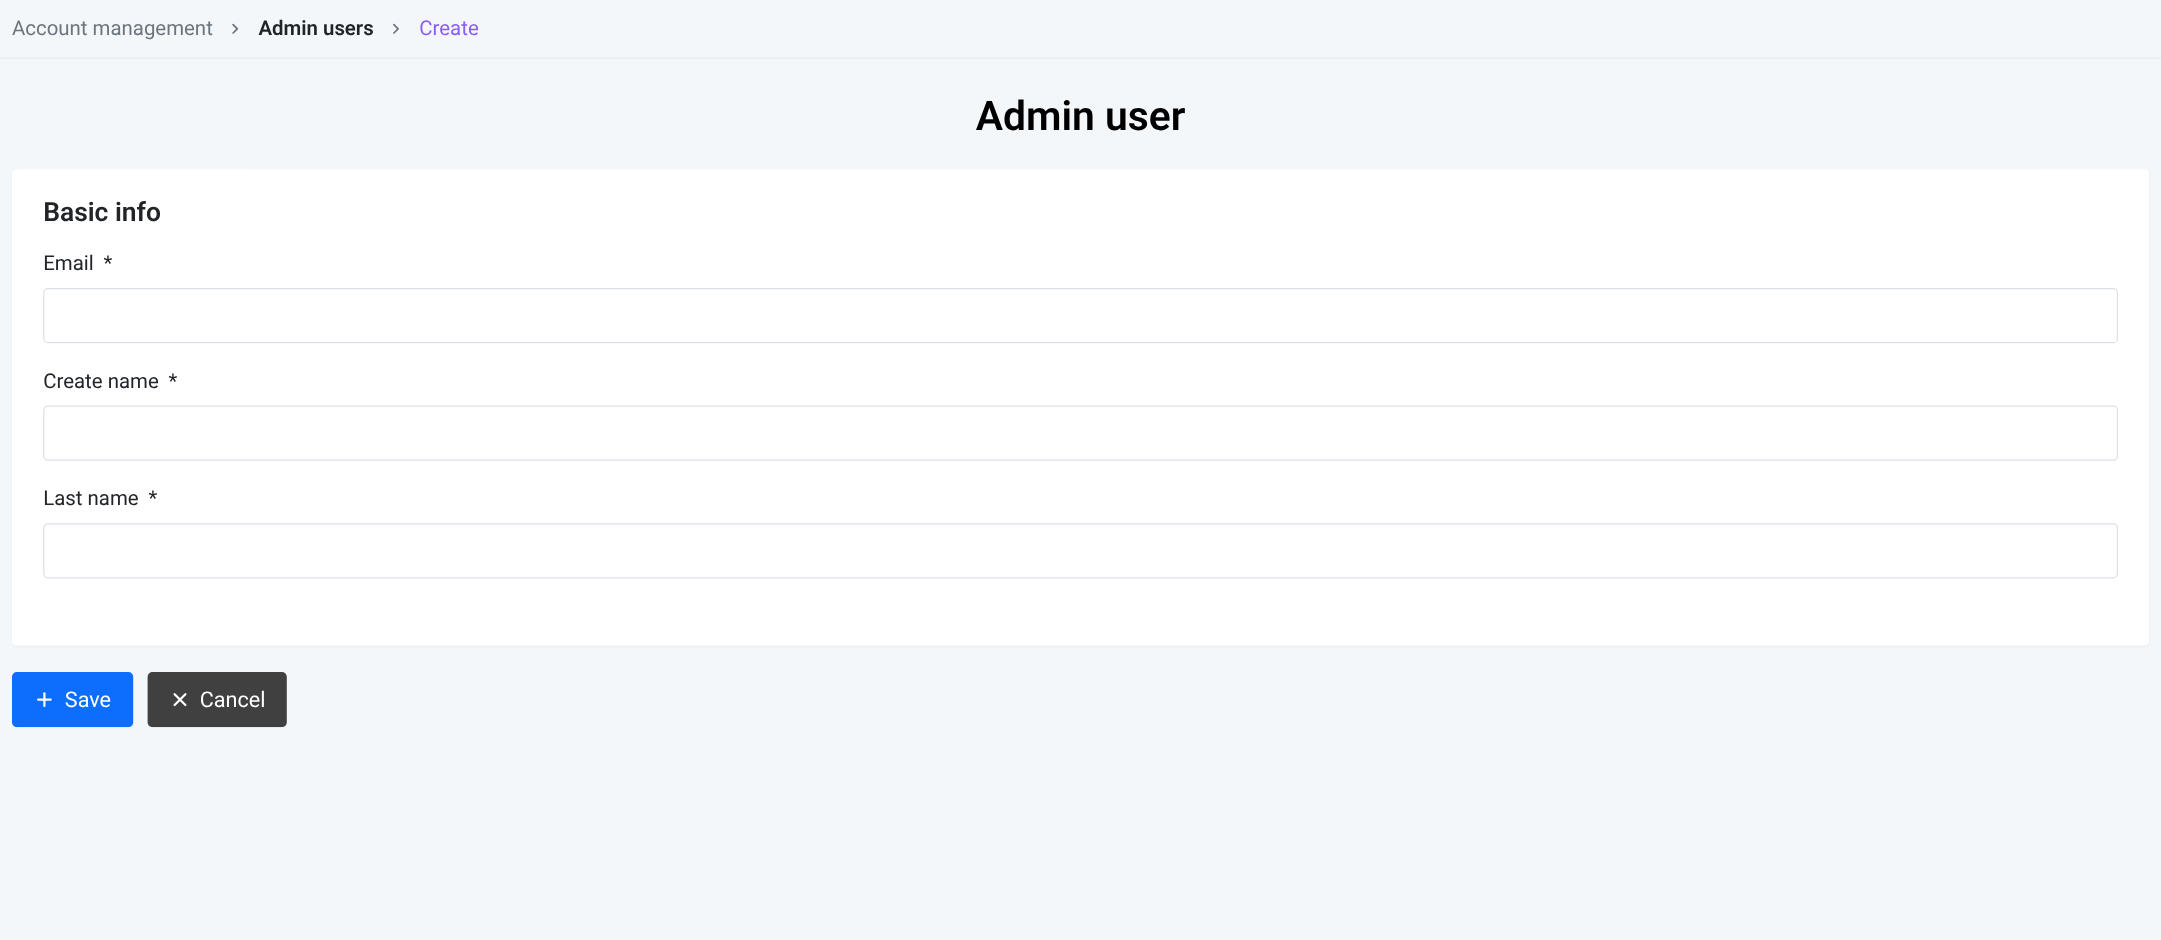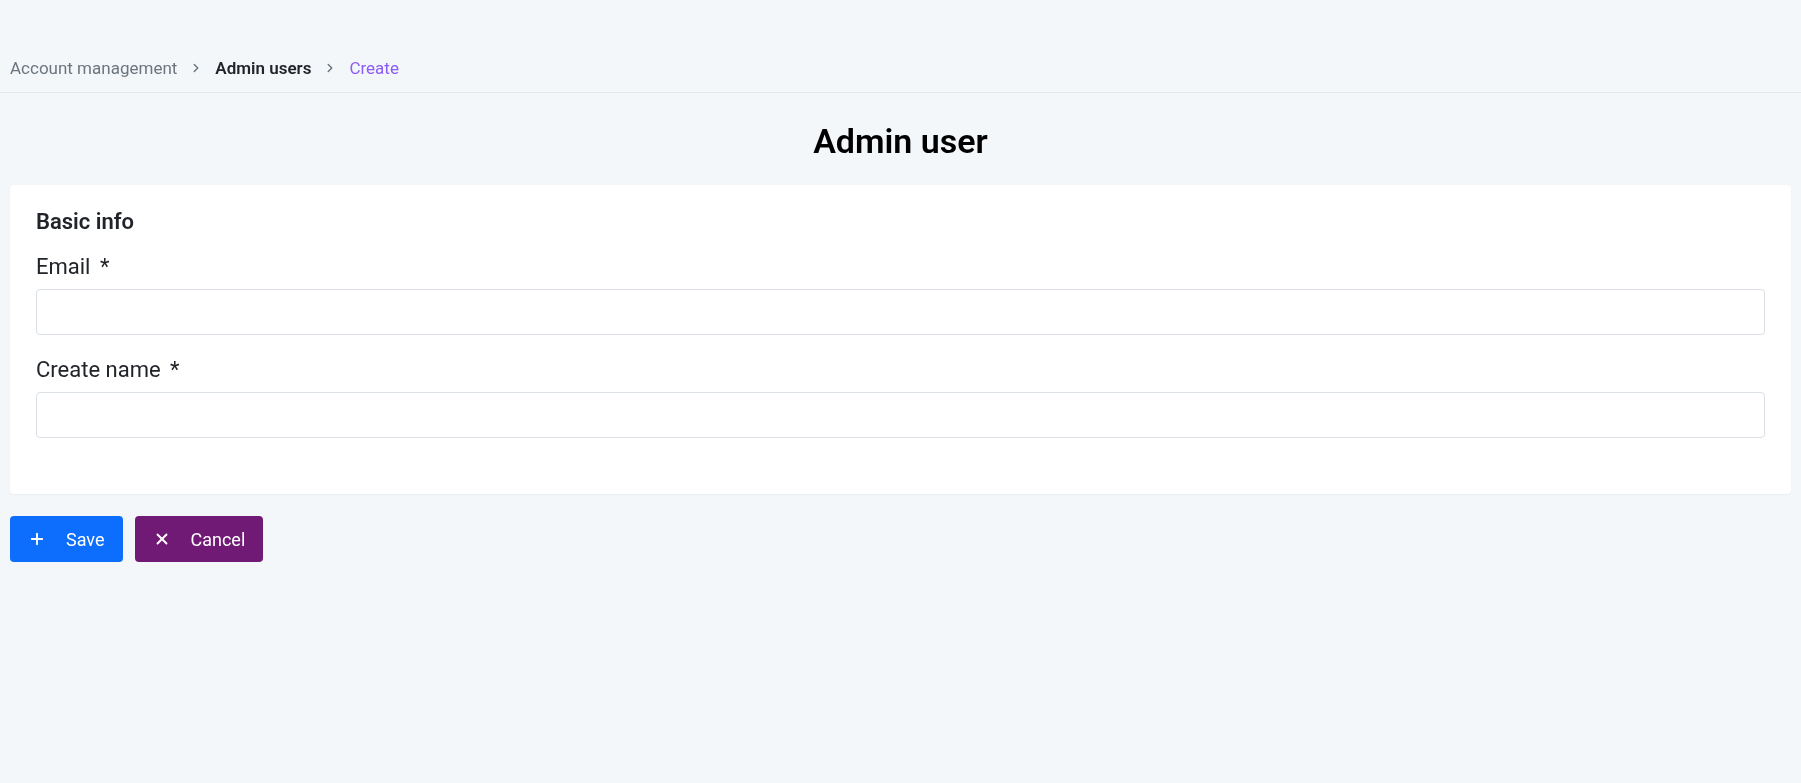--- a/index.html
+++ b/index.html
@@ -14,21 +14,20 @@
       font-size: 16px;
     }
     .breadcrumb {
       display: flex;
       align-items: center;
       gap: 12px;
       padding: 14px 10px;
       border-bottom: 1px solid #e5e9ed;
       font-size: 17px;
       color: #6c757d;
-      margin-top: 44px;
     }
     .breadcrumb-item {
       color: #6c757d;
       text-decoration: none;
       cursor: pointer;
     }
     .breadcrumb-item.bold {
       color: #212529;
       font-weight: 600;
     }
@@ -58,21 +57,21 @@
       font-size: 22px;
       font-weight: 600;
       margin-bottom: 20px;
       color: #212529;
     }
     .form-group {
       margin-bottom: 22px;
     }
     .form-label {
       display: block;
-      font-size: 22px;
+      font-size: 17px;
       color: #212529;
       margin-bottom: 10px;
     }
     .form-label .asterisk {
       margin-left: 4px;
       color: #212529;
     }
     .form-input {
       width: 100%;
       height: 46px;
@@ -108,35 +107,35 @@
       padding: 6px;
     }
     .actions {
       display: flex;
       gap: 12px;
       margin: 22px 10px 0 10px;
     }
     .btn {
       display: inline-flex;
       align-items: center;
-      gap: 20px;
+      gap: 8px;
       height: 46px;
       padding: 0 18px;
       border: none;
       border-radius: 4px;
       font-size: 18px;
       cursor: pointer;
       font-family: inherit;
     }
     .btn-primary {
       background: #0d6efd;
       color: #fff;
     }
     .btn-secondary {
-      background: #701a75;
+      background: #404040;
       color: #fff;
       justify-content: flex-end;
     }
     .btn-icon {
       display: inline-flex;
       align-items: center;
     }
   </style>
 </head>
 <body>
@@ -171,20 +170,27 @@
   </div>
 
   <div class="form-group">
     <label class="form-label">
       <span>Create name</span>
       <span class="asterisk">*</span>
     </label>
     <input type="text" class="form-input" value="" style="">
   </div>
 
+  <div class="form-group">
+    <label class="form-label">
+      <span>Last name</span>
+      <span class="asterisk">*</span>
+    </label>
+    <input type="text" class="form-input" value="" style="">
+  </div>
 
 </div>
 
 <div class="actions">
   <button class="btn btn-primary">
     <span class="btn-icon">
       <svg width="18" height="18" viewBox="0 0 24 24" fill="none" stroke="currentColor" stroke-width="2.5" stroke-linecap="round" stroke-linejoin="round">
           <line x1="12" y1="5" x2="12" y2="19"></line>
           <line x1="5" y1="12" x2="19" y2="12"></line>
         </svg>

